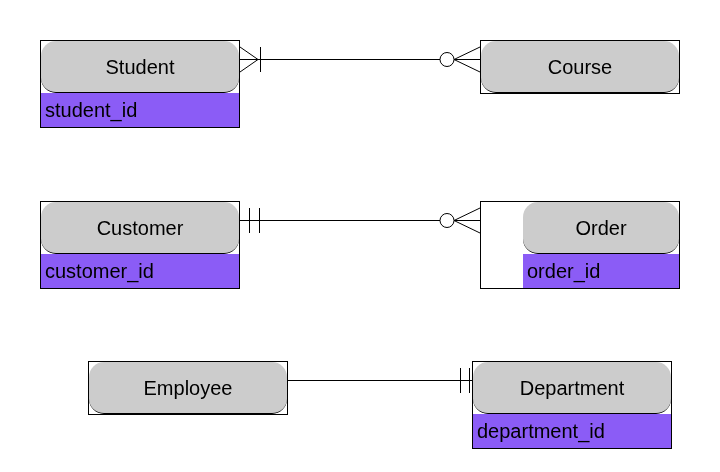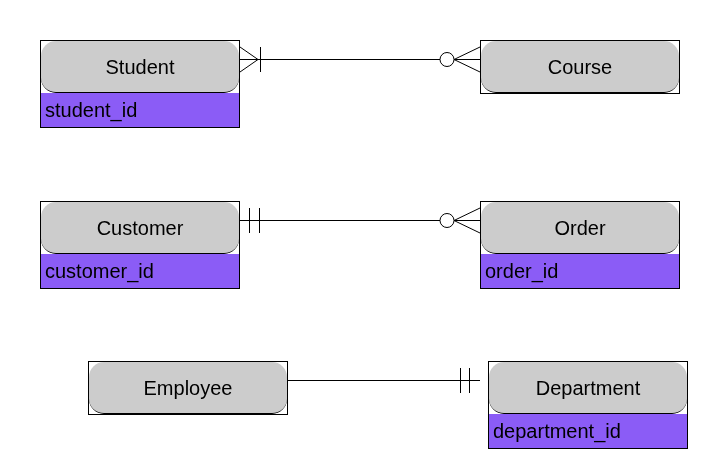--- a/index.html
+++ b/index.html
@@ -37,23 +37,23 @@
     box-sizing: border-box;
     display: flex;
     align-items: center;
     padding-left: 4px;
     background: #8b5cf6;
     white-space: nowrap;
   }
   .pos-student    { left: 40px;  top: 40px;  }
   .pos-course     { left: 480px; top: 40px;  }
   .pos-customer   { left: 40px;  top: 201px; }
-  .pos-order      { left: 480px; top: 201px; }
+  .pos-order      { left: 480px; top: 201px; padding-left: 42px; }
   .pos-employee   { left: 40px;  top: 361px; margin-left: 48px; }
-  .pos-department { left: 488px; top: 361px; text-align: center; }
+  .pos-department { left: 472px; top: 361px; text-align: center; }
   #connector-layer {
     position: absolute;
     left: 0; top: 0;
     width: 720px;
     height: 472px;
   }
   #connector-layer line, #connector-layer path {
     stroke: #000000;
     stroke-width: 1;
     fill: none;

